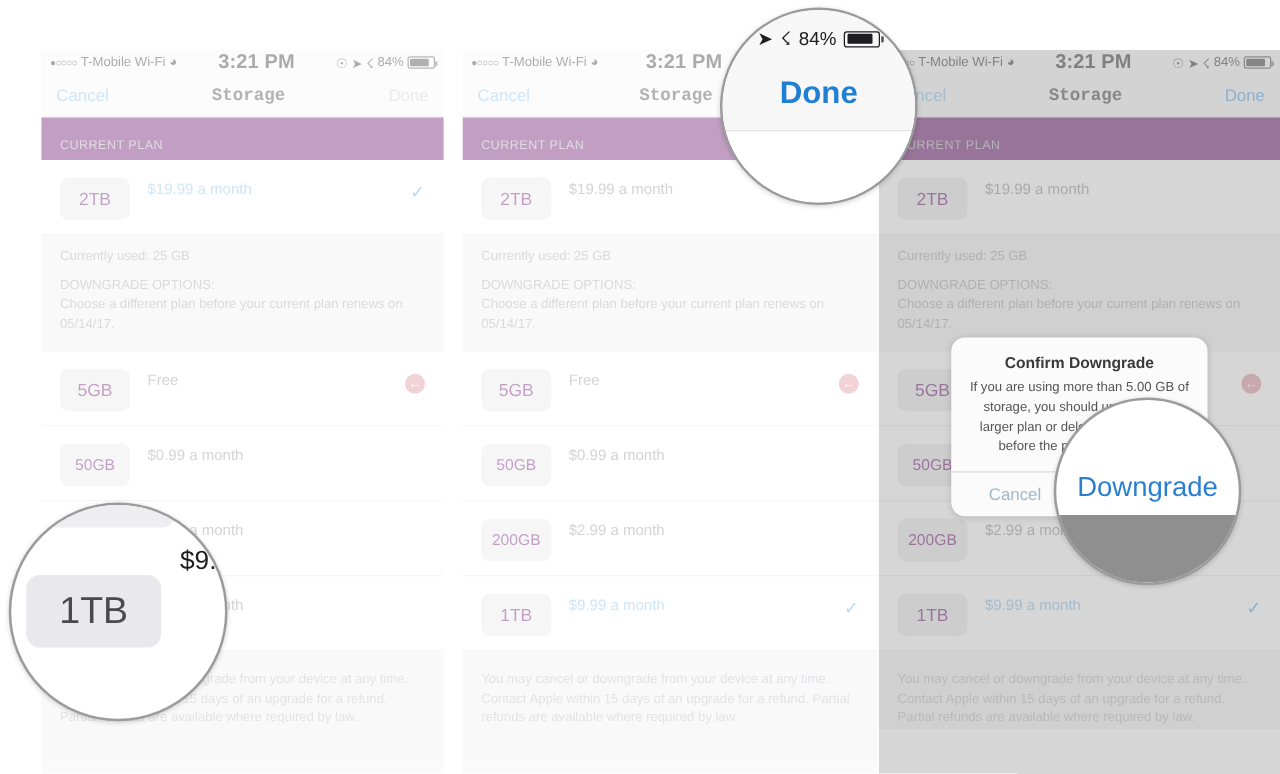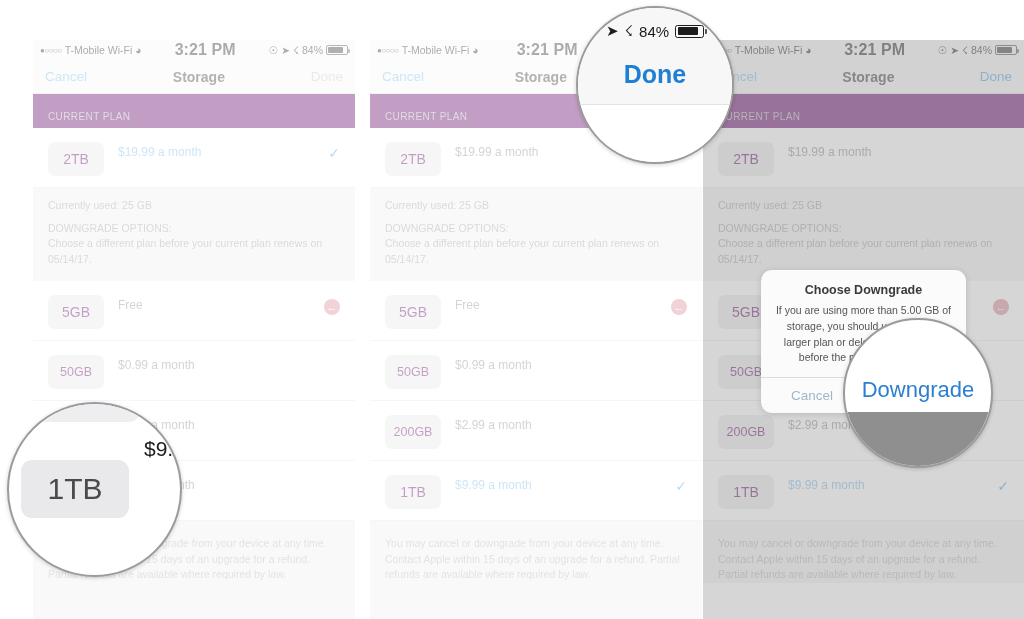--- a/index.html
+++ b/index.html
@@ -58,21 +58,21 @@
 
   
   .navbar {
     height: 34px; display: flex; align-items: center; justify-content: space-between;
     padding: 0 12px; background: #f8f8f8;
     border-bottom: 1px solid #dededf;
   }
   .nav-btn { font-size: 13.5px; color: #8cc4ea; }
   .nav-btn.active { color: #5aa9e6; }
   .nav-btn.disabled { color: #cfcfcf; }
-  .nav-title { font-size: 14px; font-weight: 600; color: #4a4a4a; }
+  .nav-title { font-size: 14px; font-weight: 600; color: #4a4a4a; font-family: Liberation Mono, monospace; }
 
   
   .scroll { background: #f2f2f4; height: calc(100% - 54px); }
   .section-head {
     font-size: 10px; color: #b3b3b6; letter-spacing: .4px;
     padding: 17px 15px 6px 15px; background: #701a75;
   }
   .row {
     background: #fff; display: flex; align-items: flex-start;
     padding: 11px 15px 11px 15px; min-height: 54px;
@@ -379,21 +379,21 @@
           </div>
 
           <div class="footnote">You may cancel or downgrade from your device at any time. Contact Apple within 15 days of an upgrade for a refund. Partial refunds are available where required by law.</div>
         </div>
       </div>
 
       <div class="dim-overlay"></div>
 
       <div class="dialog">
         <div class="dlg-body">
-          <div class="dlg-title">Choose Downgrade</div>
+          <div class="dlg-title">Confirm Downgrade</div>
           <div class="dlg-msg">If you are using more than 5.00 GB of storage, you should upgrade to a larger plan or delete some content before the plan takes effect.</div>
         </div>
         <div class="dlg-actions">
           <div class="dlg-btn cancel">Cancel</div>
           <div class="dlg-btn">Downgrade</div>
         </div>
       </div>
     </div>
   </div>
 

